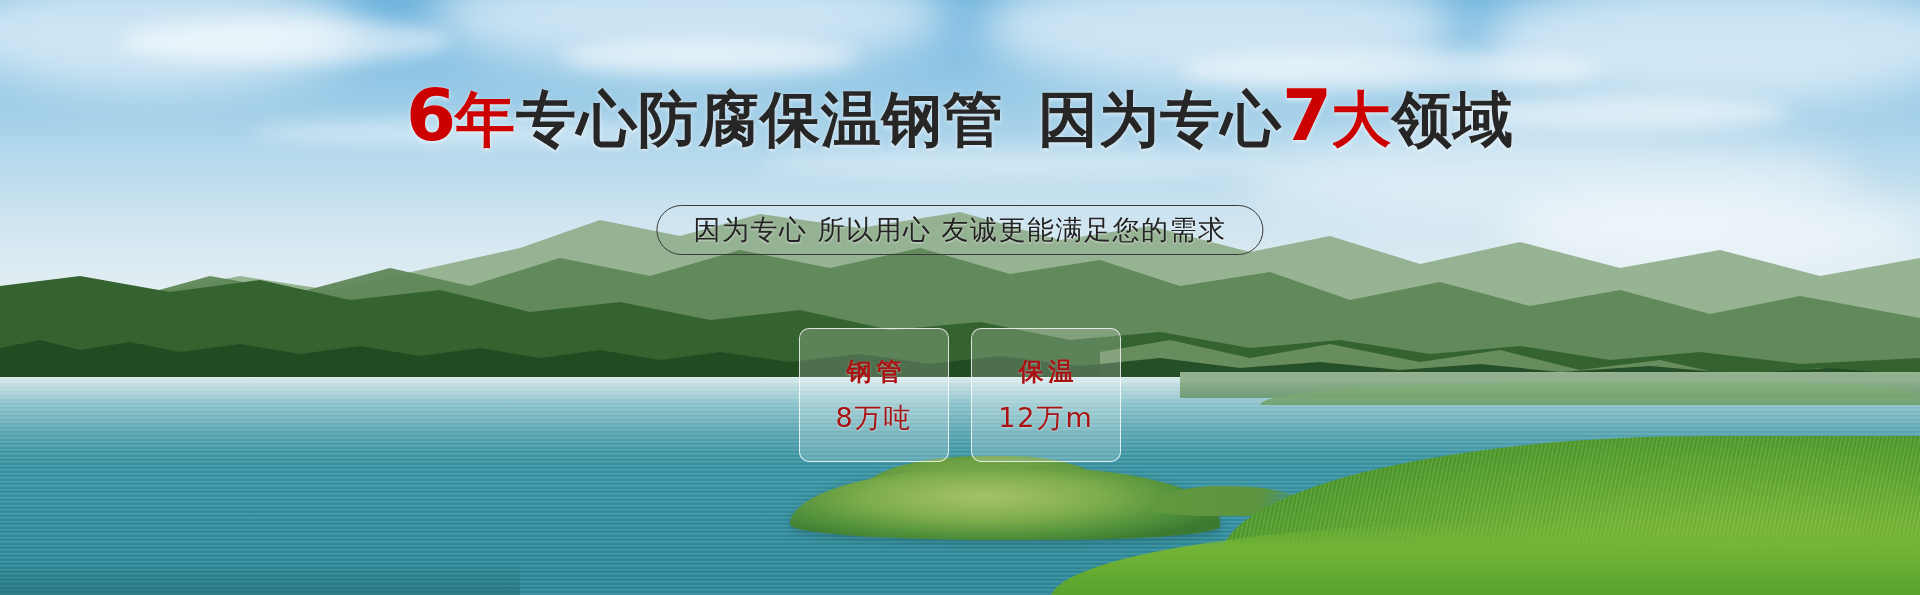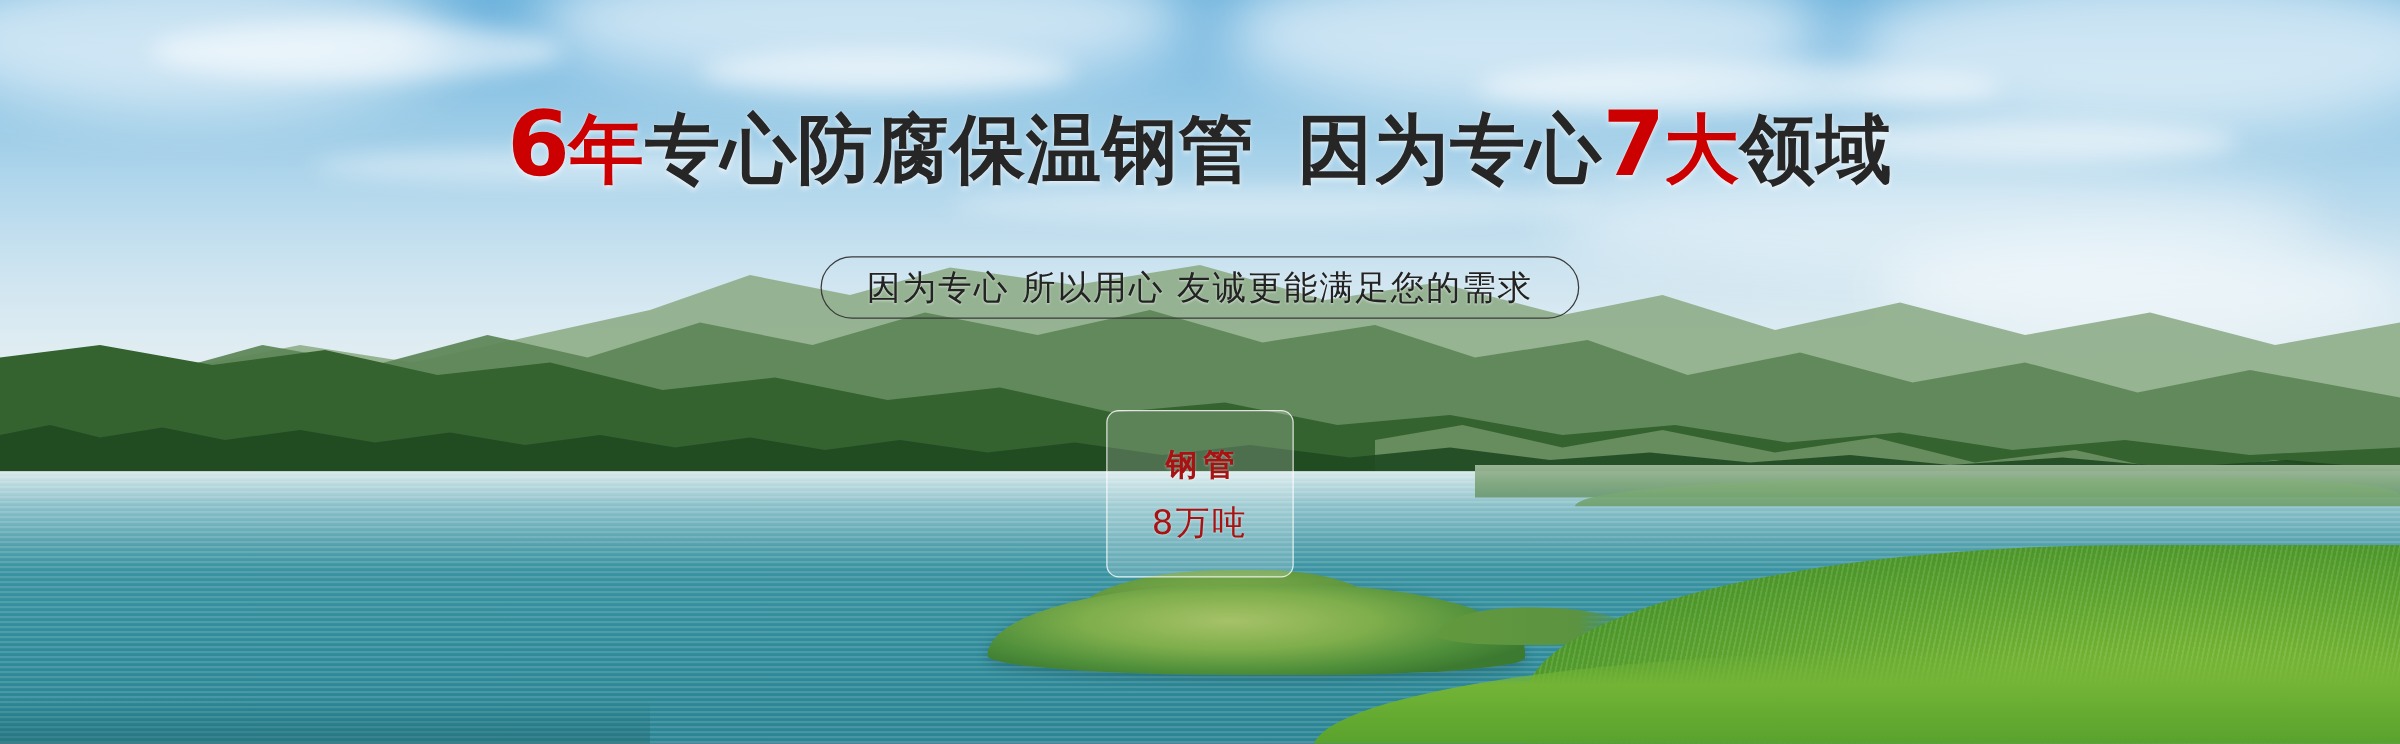--- a/index.html
+++ b/index.html
@@ -266,16 +266,20 @@
   </div>
 
   <div class="cards">
 
     <div class="card">
       <div class="card-title">钢管</div>
       <div class="card-value">8万吨</div>
     </div>
 
 
+    <div class="card">
+      <div class="card-title">保温</div>
+      <div class="card-value">12万m</div>
+    </div>
 
   </div>
 
 </div>
 
 </body></html>

